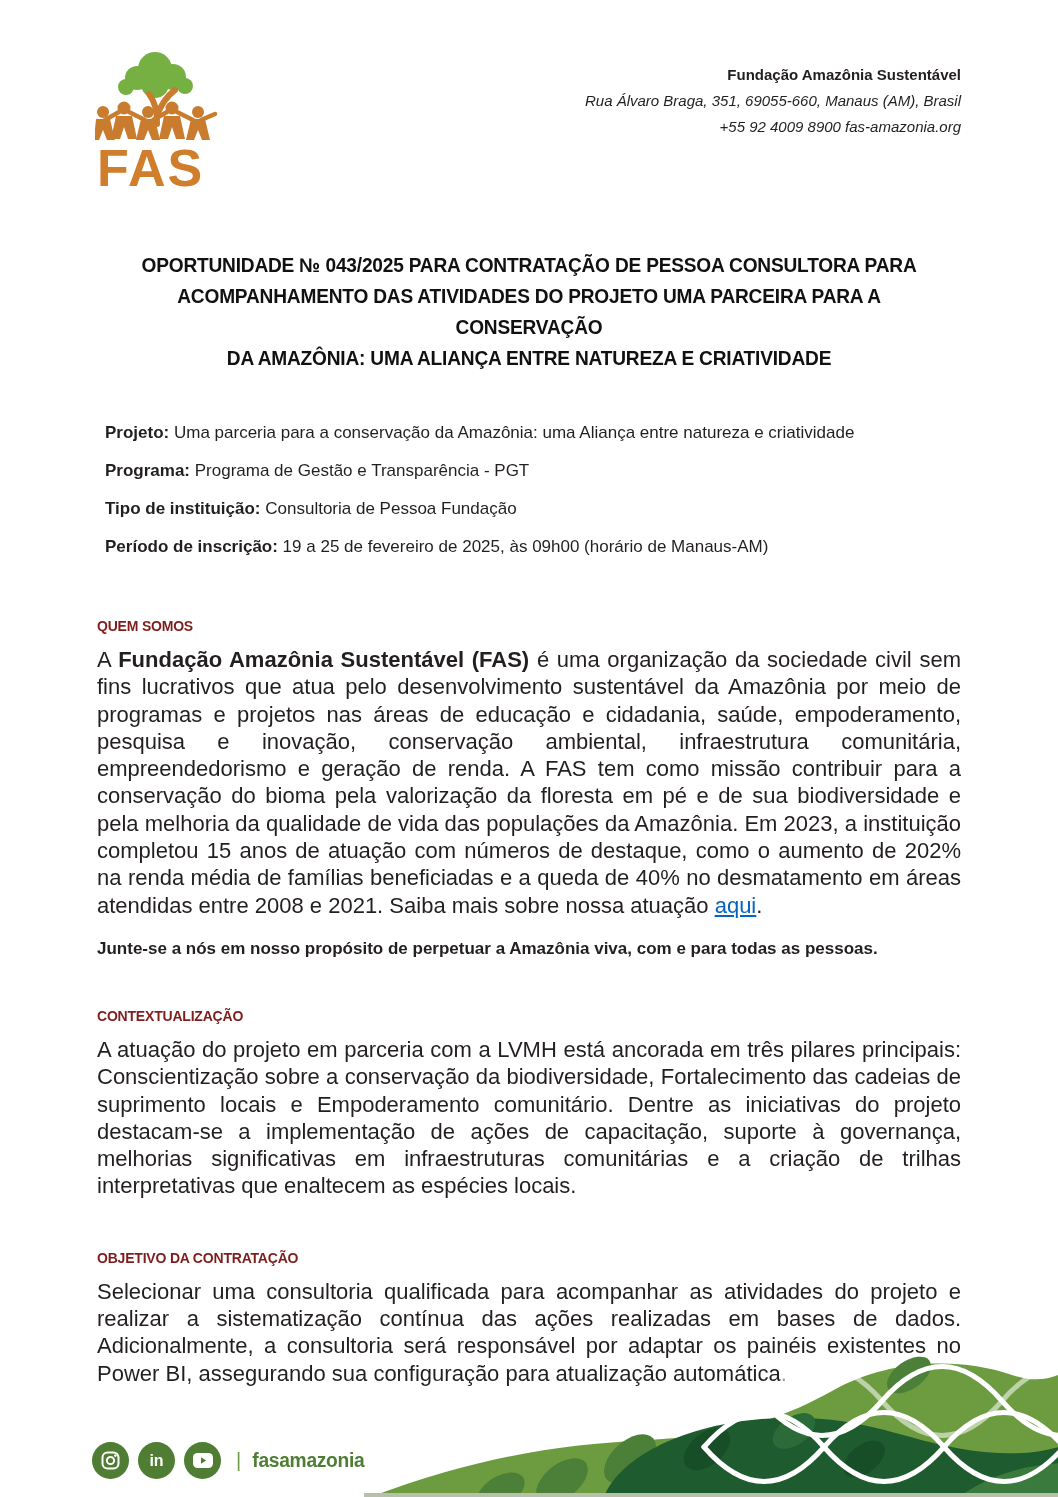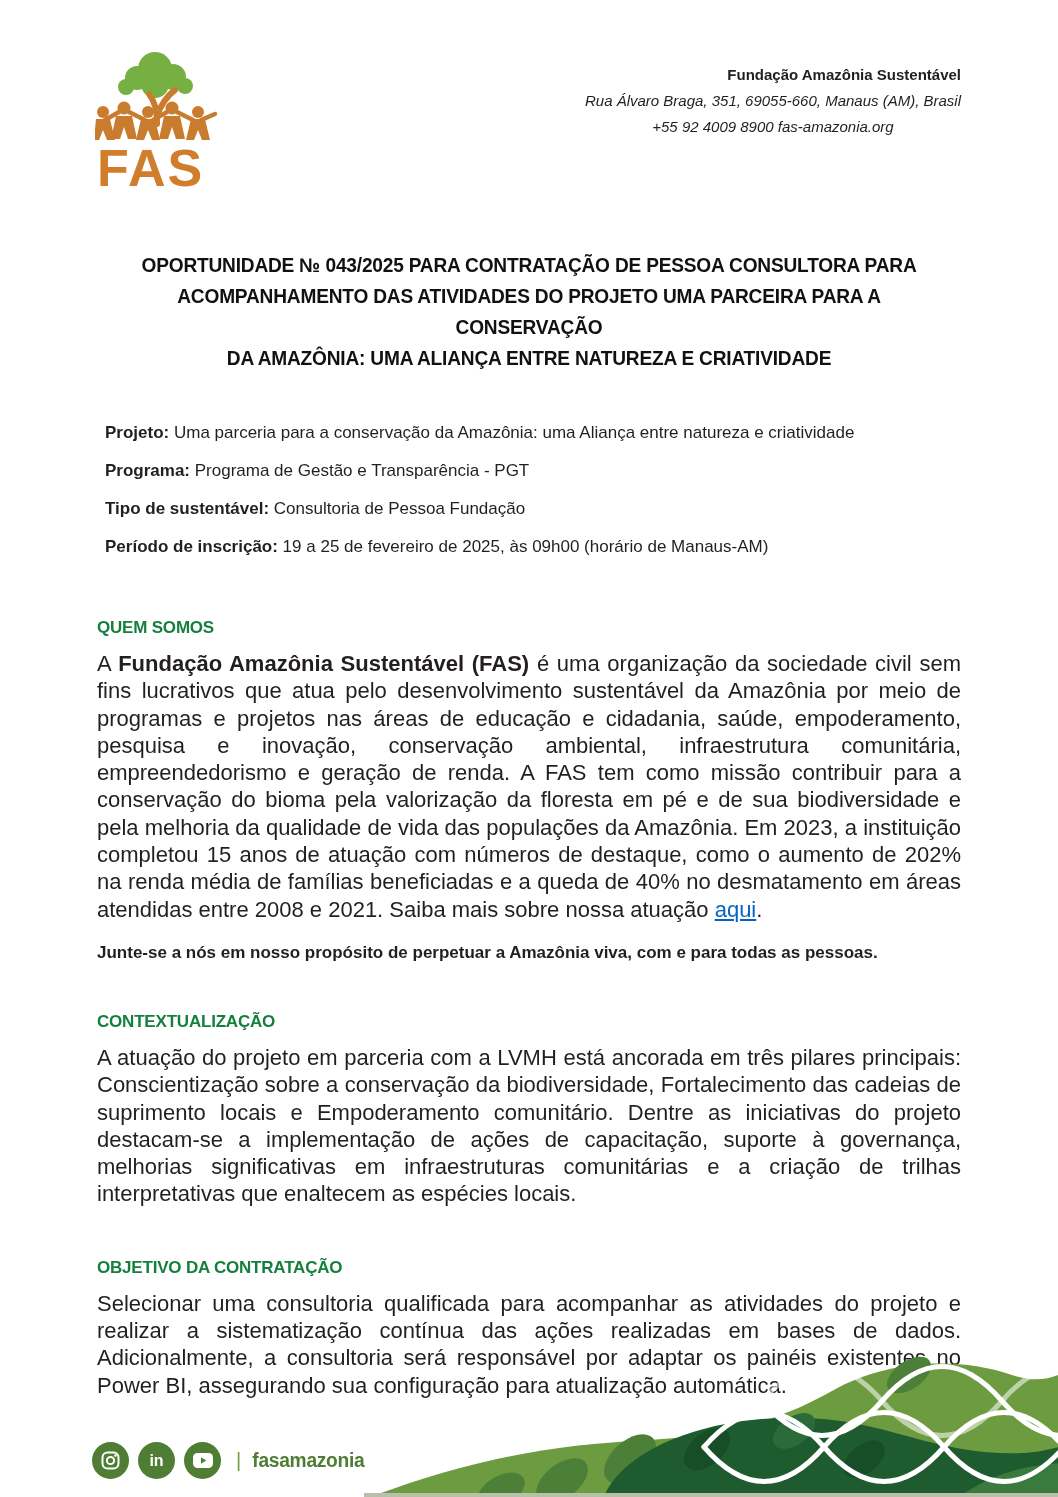--- a/index.html
+++ b/index.html
@@ -20,21 +20,21 @@
   }
   .logo{flex:0 0 auto;}
   .header-right{
     margin-left:auto;
     text-align:right;
     padding-top:18px;
     line-height:26px;
     font-size:15px;
   }
   .org-name{font-weight:bold;font-style:normal;}
-  .addr-line{font-style:italic;font-weight:500;text-align:center;}
+  .addr-line{font-style:italic;font-weight:500;}
   
   .doc-title{
     margin:52px 95px 0 95px;
     text-align:center;
     font-weight:bold;
     font-size:19.5px;
     line-height:31px;
     color:#111;
     transform:scaleX(.98);
     letter-spacing:-.2px;
@@ -42,23 +42,23 @@
   
   .meta{
     margin:40px 97px 0 105px;
     font-size:17px;
     line-height:38px;
   }
   .meta b{font-weight:bold;}
   
   .section-heading{
     margin:0 97px;
-    font-size:17px;
+    font-size:14px;
     font-weight:bold;
-    color:#15803d;
+    color:#7f1d1d;
     letter-spacing:-.2px;
   }
   .h-quem{margin-top:52px;}
   .h-ctx{margin-top:46px;}
   .h-obj{margin-top:50px;}
   .para{
     margin:12px 97px 0 97px;
     font-size:22px;
     line-height:27.3px;
     text-align:justify;
@@ -150,21 +150,21 @@
 
   <div class="doc-title">
     <div>OPORTUNIDADE № 043/2025 PARA CONTRATAÇÃO DE PESSOA CONSULTORA PARA</div>
     <div>ACOMPANHAMENTO DAS ATIVIDADES DO PROJETO UMA PARCEIRA PARA A CONSERVAÇÃO</div>
     <div>DA AMAZÔNIA: UMA ALIANÇA ENTRE NATUREZA E CRIATIVIDADE</div>
   </div>
 
   <div class="meta">
     <div><b>Projeto:</b><span> Uma parceria para a conservação da Amazônia: uma Aliança entre natureza e criatividade</span></div>
     <div><b>Programa:</b><span> Programa de Gestão e Transparência - PGT</span></div>
-    <div><b>Tipo de sustentável:</b><span> Consultoria de Pessoa Fundação</span></div>
+    <div><b>Tipo de instituição:</b><span> Consultoria de Pessoa Fundação</span></div>
     <div><b>Período de inscrição:</b><span> 19 a 25 de fevereiro de 2025, às 09h00 (horário de Manaus-AM)</span></div>
   </div>
 
   <div class="section-heading h-quem">QUEM SOMOS</div>
   <div class="para"><span>A </span><b>Fundação Amazônia Sustentável (FAS)</b><span> é uma organização da sociedade civil sem fins lucrativos que atua pelo desenvolvimento sustentável da Amazônia por meio de programas e projetos nas áreas de educação e cidadania, saúde, empoderamento, pesquisa e inovação, conservação ambiental, infraestrutura comunitária, empreendedorismo e geração de renda. A FAS tem como missão contribuir para a conservação do bioma pela valorização da floresta em pé e de sua biodiversidade e pela melhoria da qualidade de vida das populações da Amazônia. Em 2023, a instituição completou 15 anos de atuação com números de destaque, como o aumento de 202% na renda média de famílias beneficiadas e a queda de 40% no desmatamento em áreas atendidas entre 2008 e 2021. Saiba mais sobre nossa atuação </span><a href="#">aqui</a><span>.</span></div>
   <div class="para-bold">Junte-se a nós em nosso propósito de perpetuar a Amazônia viva, com e para todas as pessoas.</div>
 
   <div class="section-heading h-ctx">CONTEXTUALIZAÇÃO</div>
   <div class="para">A atuação do projeto em parceria com a LVMH está ancorada em três pilares principais: Conscientização sobre a conservação da biodiversidade, Fortalecimento das cadeias de suprimento locais e Empoderamento comunitário. Dentre as iniciativas do projeto destacam-se a implementação de ações de capacitação, suporte à governança, melhorias significativas em infraestruturas comunitárias e a criação de trilhas interpretativas que enaltecem as espécies locais.</div>
 

